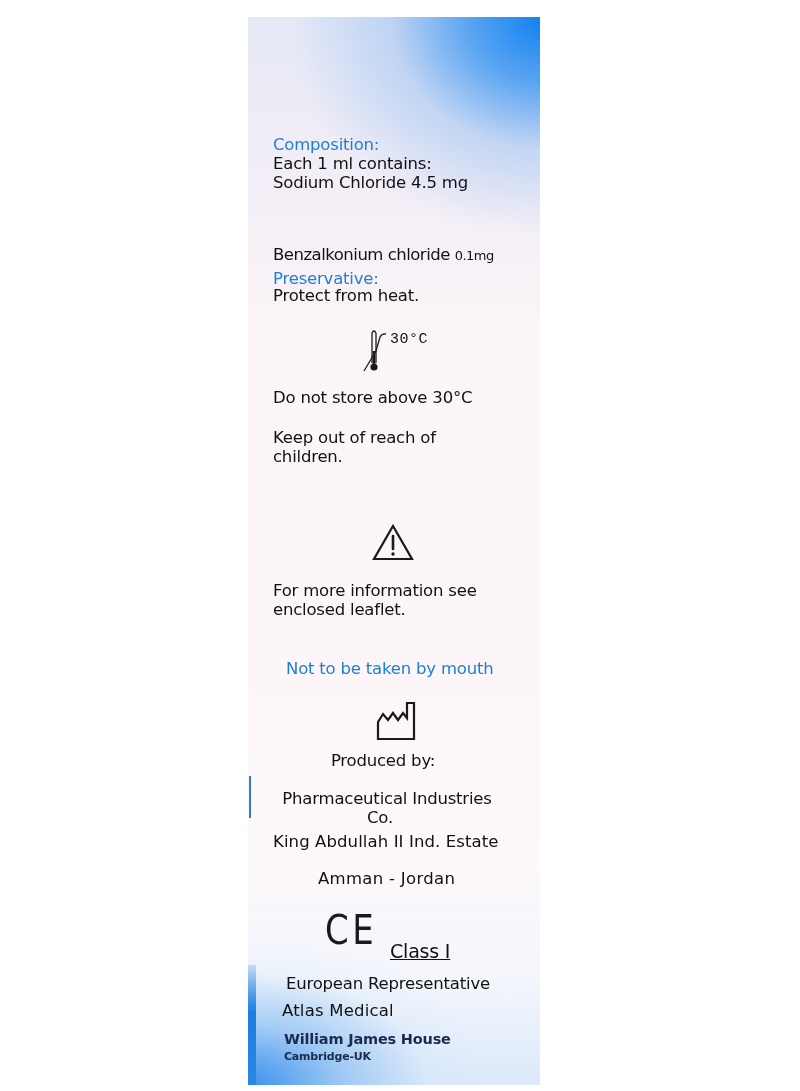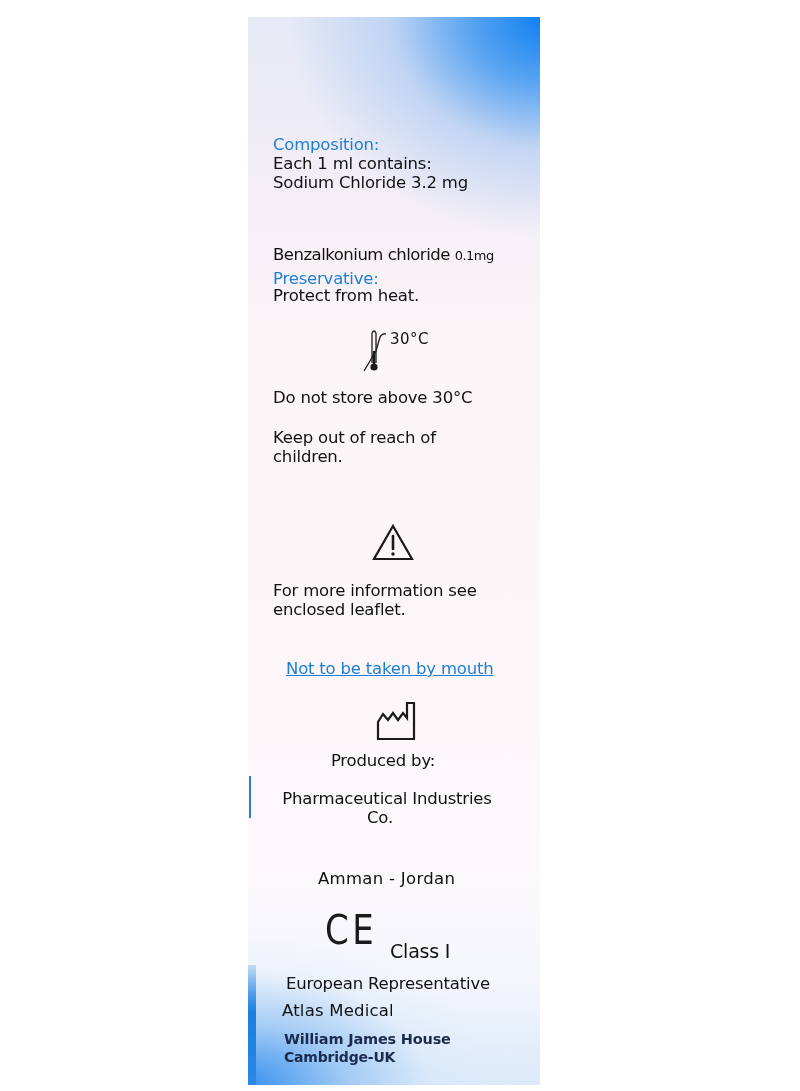--- a/index.html
+++ b/index.html
@@ -89,66 +89,67 @@
     }
   </style>
 </head>
 <body>
 
 <div class="label-panel">
   <div class="content">
 
     <div class="t blue" style="left:25px; top:118px;">Composition:</div>
     <div class="t" style="left:25px; top:137px;">Each 1 ml contains:</div>
-    <div class="t" style="left:25px; top:156px;">Sodium Chloride 3.2 mg</div>
+    <div class="t" style="left:25px; top:156px;">Sodium Chloride 4.5 mg</div>
 
     <div class="t blue" style="left:25px; top:210px;margin-top:42px;">Preservative:</div>
     <div class="t" style="left:25px; top:228px; letter-spacing:-0.5px;">
       <span>Benzalkonium chloride</span>
       <span class="small">0.1mg</span>
     </div>
 
     <div class="t" style="left:25px; top:269px;">Protect from heat.</div>
 
     <svg class="icon" style="left:114px; top:310px;" width="32" height="50" viewBox="0 0 32 50">
       <path d="M10 6 L10 36 M14 6 L14 36 M10 6 Q12 2 14 6" fill="none" stroke="#1a1a1a" stroke-width="1.3"></path>
       <circle cx="12" cy="40" r="3.6" fill="#1a1a1a"></circle>
       <rect x="10.8" y="24" width="2.4" height="14" fill="#1a1a1a"></rect>
       <path d="M2 44 L14 24 L18 10 Q20 6 24 7" fill="none" stroke="#1a1a1a" stroke-width="1.3"></path>
     </svg>
-    <div class="t" style="left:142px; top:313px; font-size:15px; letter-spacing:0.5px;">30°C</div>
+    <div class="t" style="left:142px; top:313px; font-size:15px; letter-spacing:0.5px;font-family:Liberation Mono, monospace;">30°C</div>
 
     <div class="t" style="left:25px; top:371px;">Do not store above 30°C</div>
 
     <div class="t" style="left:25px; top:411px;">Keep out of reach of</div>
     <div class="t" style="left:25px; top:430px;">children.</div>
 
     <svg class="icon" style="left:124px; top:507px;" width="42" height="38" viewBox="0 0 42 38">
       <path d="M21 2 L40 35 L2 35 Z" fill="none" stroke="#1a1a1a" stroke-width="2.2" stroke-linejoin="miter"></path>
       <path d="M21 12 L21 25" stroke="#1a1a1a" stroke-width="2.6" stroke-linecap="round"></path>
       <circle cx="21" cy="30" r="1.7" fill="#1a1a1a"></circle>
     </svg>
 
     <div class="t" style="left:25px; top:564px;">For more information see</div>
     <div class="t" style="left:25px; top:583px;">enclosed leaflet.</div>
 
-    <div class="t blue" style="left:38px; top:642px;text-decoration:underline;">Not to be taken by mouth</div>
+    <div class="t blue" style="left:38px; top:642px;">Not to be taken by mouth</div>
 
     <svg class="icon" style="left:127px; top:683px;" width="44" height="42" viewBox="0 0 44 42">
       <path d="M3 39 L3 22 L8 14 L13 20 L18 13 L23 20 L28 13 L32 18 L32 3 L39 3 L39 39 Z" fill="none" stroke="#1a1a1a" stroke-width="2.2" stroke-linejoin="miter"></path>
     </svg>
 
     <div class="t center" style="left:0; width:270px; top:734px;">Produced by:</div>
     <div class="t center" style="left:0; width:278px; top:772px;">Pharmaceutical Industries</div>
     <div class="t center" style="left:0; width:264px; top:791px;">Co.</div>
+    <div class="t" style="left:25px; top:815px; letter-spacing:0.1px;">King Abdullah II Ind. Estate</div>
     <div class="t" style="left:70px; top:852px; letter-spacing:0.3px;">Amman - Jordan</div>
 
     <div class="ce-mark" style="left:77px; top:893px;">CE</div>
-    <div class="t" style="left:142px; top:923px; font-size:19px; line-height:22px;">Class I</div>
+    <div class="t" style="left:142px; top:923px; font-size:19px; line-height:22px;text-decoration:underline;">Class I</div>
 
     <div class="t" style="left:38px; top:957px;">European Representative</div>
     <div class="t" style="left:34px; top:984px; letter-spacing:0.2px;">Atlas Medical</div>
     <div class="t navy" style="left:36px; top:1013px; font-size:14.5px; line-height:18px;text-align:right;">William James House</div>
-    <div class="t navy" style="left:36px; top:1031px; font-size:14px; line-height:18px;">Cambridge-UK</div>
+    <div class="t navy" style="left:36px; top:1031px; font-size:11px; line-height:18px;">Cambridge-UK</div>
 
   </div>
 </div>
 <div class="edge-mark"></div>
 
 </body></html>

